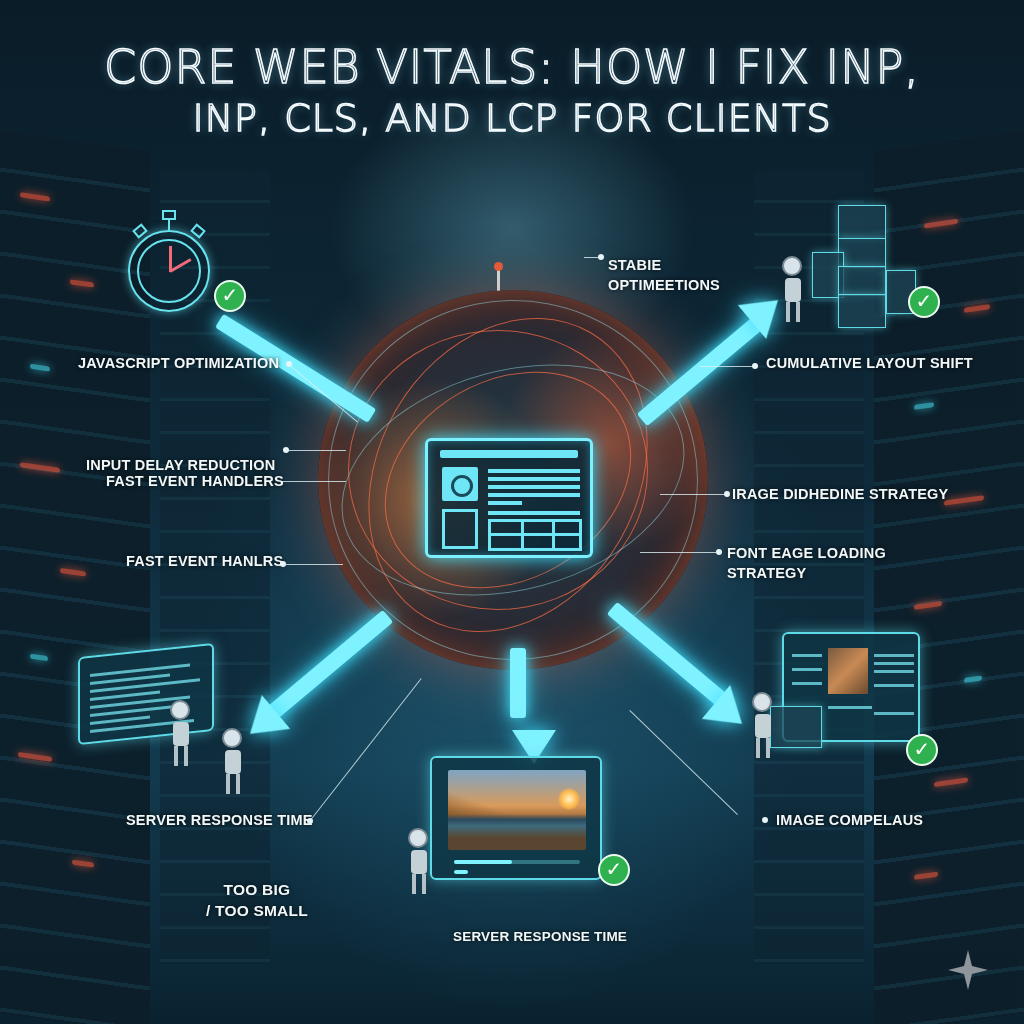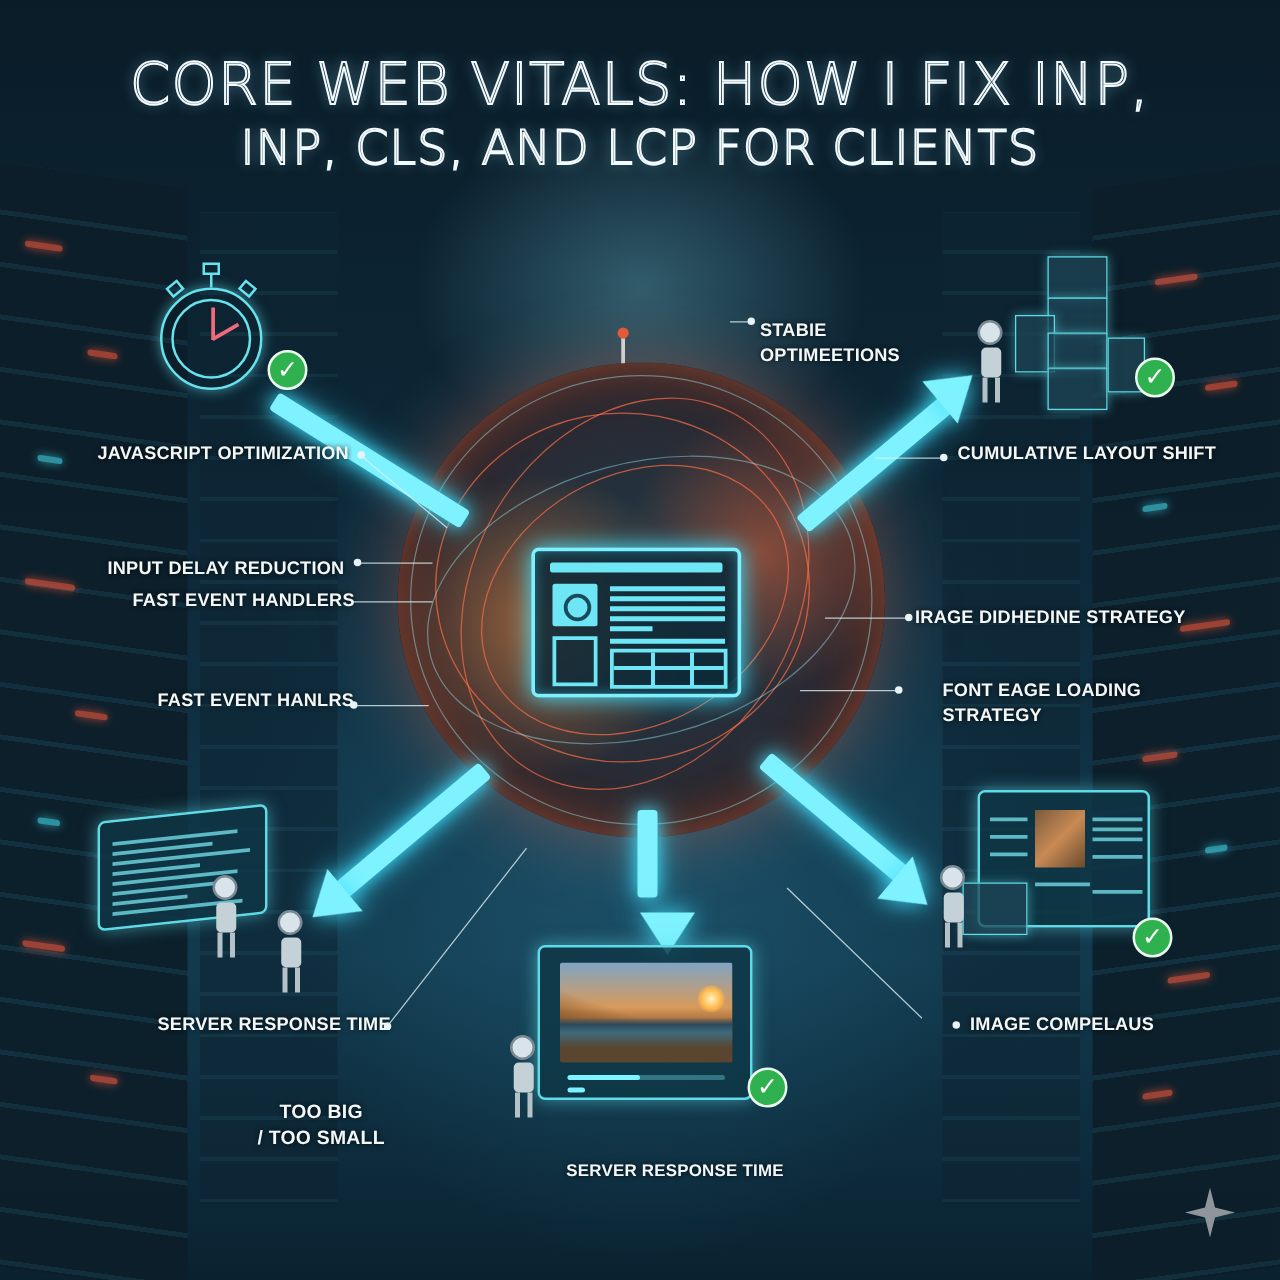--- a/index.html
+++ b/index.html
@@ -252,38 +252,38 @@
 </div>
 
 <div class="label" style="left:78px;top:354px">JavaScript Optimization</div>
 <div class="dot" style="left:286px;top:361px"></div>
 <div class="leader" style="left:289px;top:364px;width:90px;transform:rotate(40deg)"></div>
 
 <div class="dot" style="left:752px;top:363px"></div>
 <div class="leader" style="left:700px;top:366px;width:54px"></div>
 <div class="label" style="left:766px;top:354px">Cumulative Layout Shift</div>
 
-<div class="label" style="left:86px;top:446px">Input Delay Reduction</div>
+<div class="label" style="left:86px;top:456px">Input Delay Reduction</div>
 <div class="dot" style="left:283px;top:447px"></div>
 <div class="leader" style="left:286px;top:450px;width:60px"></div>
 
 <div class="label" style="left:106px;top:472px">Fast Event Handlers</div>
 <div class="leader" style="left:282px;top:481px;width:64px"></div>
 
 <div class="label" style="left:126px;top:552px">Fast Event Hanlrs</div>
 <div class="dot" style="left:280px;top:561px"></div>
 <div class="leader" style="left:283px;top:564px;width:60px"></div>
 
 <div class="leader" style="left:660px;top:494px;width:66px"></div>
 <div class="dot" style="left:724px;top:491px"></div>
 <div class="label" style="left:732px;top:485px">Irage Didhedine Strategy</div>
 
 <div class="leader" style="left:640px;top:552px;width:78px"></div>
 <div class="dot" style="left:716px;top:549px"></div>
-<div class="label" style="left:754px;top:544px">
+<div class="label" style="left:727px;top:544px">
   <div>Font Eage Loading</div>
   <div>Strategy</div>
 </div>
 
 <div class="label" style="left:126px;top:811px">Server Response Time</div>
 <div class="dot" style="left:307px;top:818px"></div>
 <div class="leader" style="left:310px;top:820px;width:180px;transform:rotate(-52deg)"></div>
 
 <div class="label" style="left:206px;top:880px;font-size:15.5px;text-align:center">
   <div>Too Big</div>

